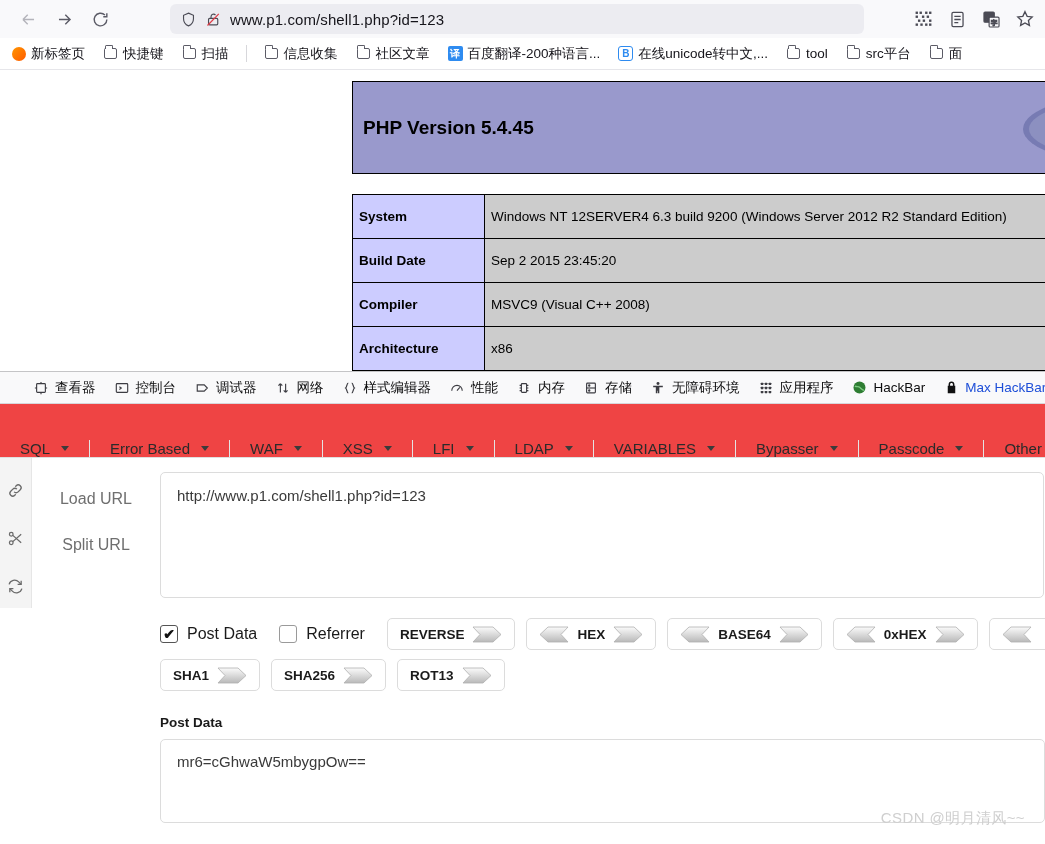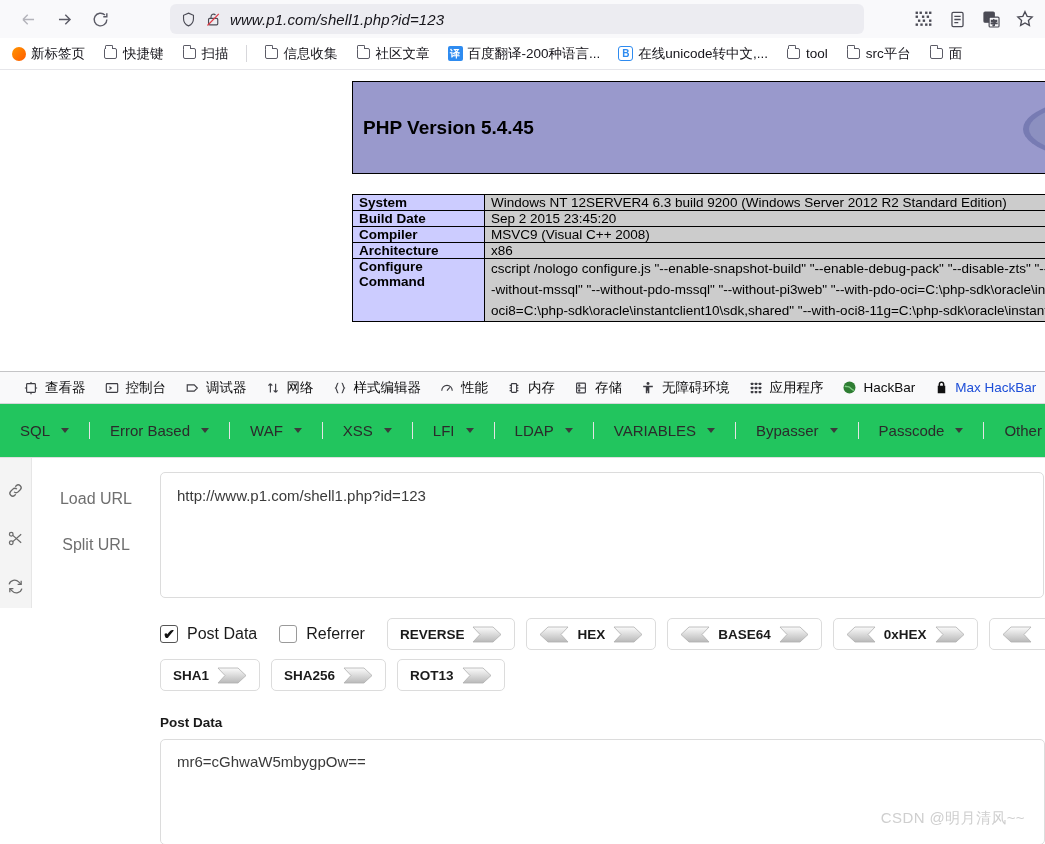--- a/index.html
+++ b/index.html
@@ -17,21 +17,21 @@
     height:38px; background:#f9f9fb; display:flex; align-items:center;
     padding:0 10px; gap:0;
   }
   .nav-btn{
     width:36px; height:30px; display:flex; align-items:center; justify-content:center;
     color:#5b5b66; flex:none;
   }
   .nav-btn.disabled{ color:#b4b4bb; }
   .urlbar{
     flex:1; height:30px; margin:0 4px 0 52px; background:#ececf1; border-radius:6px;
-    display:flex; align-items:center; padding:0 10px; gap:8px; max-width:694px;font-style:italic;
+    display:flex; align-items:center; padding:0 10px; gap:8px; max-width:694px;
   }
   .urlbar .u-text{
     font-size:15px; color:#15141a; letter-spacing:.1px; white-space:nowrap;
     overflow:hidden; text-overflow:ellipsis;
   }
   .tool-icons{ display:flex; align-items:center; gap:14px; margin-left:auto; padding-left:14px; }
   .tool-icons .ti{ width:20px; height:20px; display:flex; align-items:center; justify-content:center; color:#4b4b55; }
 
   
   .bookmarks{
@@ -70,38 +70,38 @@
   .php-header .ver{
     font-family:"Liberation Sans", sans-serif; font-weight:bold; font-size:19px; color:#000;
     margin-left:10px;
   }
   .php-logo{
     position:absolute; right:-10px; top:8px; width:240px; height:78px;
   }
   .php-tbl{
     margin-top:20px; width:900px; border-collapse:collapse; font-size:13.5px;
   }
-  .php-tbl td{ border:1px solid #000; padding:0 6px; vertical-align:top; }
+  .php-tbl td{ border:1px solid #000; padding:14px 6px; vertical-align:top; }
   .php-tbl td.k{ background:#ccccff; font-weight:bold; width:132px; color:#000; }
   .php-tbl td.v{ background:#cccccc; color:#000; white-space:nowrap; }
   .php-tbl td.vw{ background:#cccccc; color:#000; line-height:1.54; }
 
   
   .devtools{
     height:33px; background:#f9f9fa; border-top:1px solid #c4c4c6; border-bottom:1px solid #d7d7db;
-    display:flex; align-items:center; padding-left:14px; gap:0; white-space:nowrap; overflow:hidden;
+    display:flex; align-items:center; padding-left:24px; gap:0; white-space:nowrap; overflow:hidden;
   }
   .dt-item{ display:flex; align-items:center; gap:6px; padding:0 9px; font-size:13.5px; color:#0c0c0d; flex:none; }
   .dt-item .dti{ width:16px;height:16px;display:flex;align-items:center;justify-content:center;color:#3c3c42; }
   .dt-item.accent{ color:#1d4ed8;justify-content:center; }
 
   
   .hb-tabs{
-    height:54px; background:#22c55e; border-bottom:1px solid #dfdfdf;
-    display:flex; align-items:center; white-space:nowrap; overflow:hidden;
+    height:54px; background:#ef4444; border-bottom:1px solid #dfdfdf;
+    display:flex; align-items:flex-end; white-space:nowrap; overflow:hidden;
   }
   .hb-tab{
     display:flex; align-items:center; justify-content:center; gap:11px;
     padding:0 20px; border-right:1px solid #e4e4e4; font-size:15px; color:#2b2b2b; flex:none;
   }
   .hb-tab .caret{
     width:0;height:0;border-left:4.5px solid transparent;border-right:4.5px solid transparent;
     border-top:5.5px solid #3b3b3b;
   }
 
@@ -140,21 +140,21 @@
     height:32px; border:1px solid #dcdcdc; border-radius:5px; background:#fff;
     display:flex; align-items:center; gap:8px; padding:0 12px; margin-right:11px;
     font-size:13.5px; font-weight:bold; color:#1a1a1a;
   }
   .arr{ width:30px; height:17px; flex:none; }
 
   
   .postdata{ padding:24px 0 0 160px; }
   .pd-label{ font-size:13.5px; font-weight:bold; color:#1a1a1a; margin-bottom:9px; }
   .pd-box{
-    width:885px; height:106px; border:1px solid #dcdcdc; border-radius:5px;
+    width:885px; height:84px; border:1px solid #dcdcdc; border-radius:5px;
     padding:13px 16px; font-size:15px; color:#3a3a3a; background:#fff;
   }
   .watermark{
     position:absolute; right:20px; bottom:16px; font-size:15px; color:#cfcfcf;
     letter-spacing:.4px;
   }
 </style>
 </head>
 <body>
 

